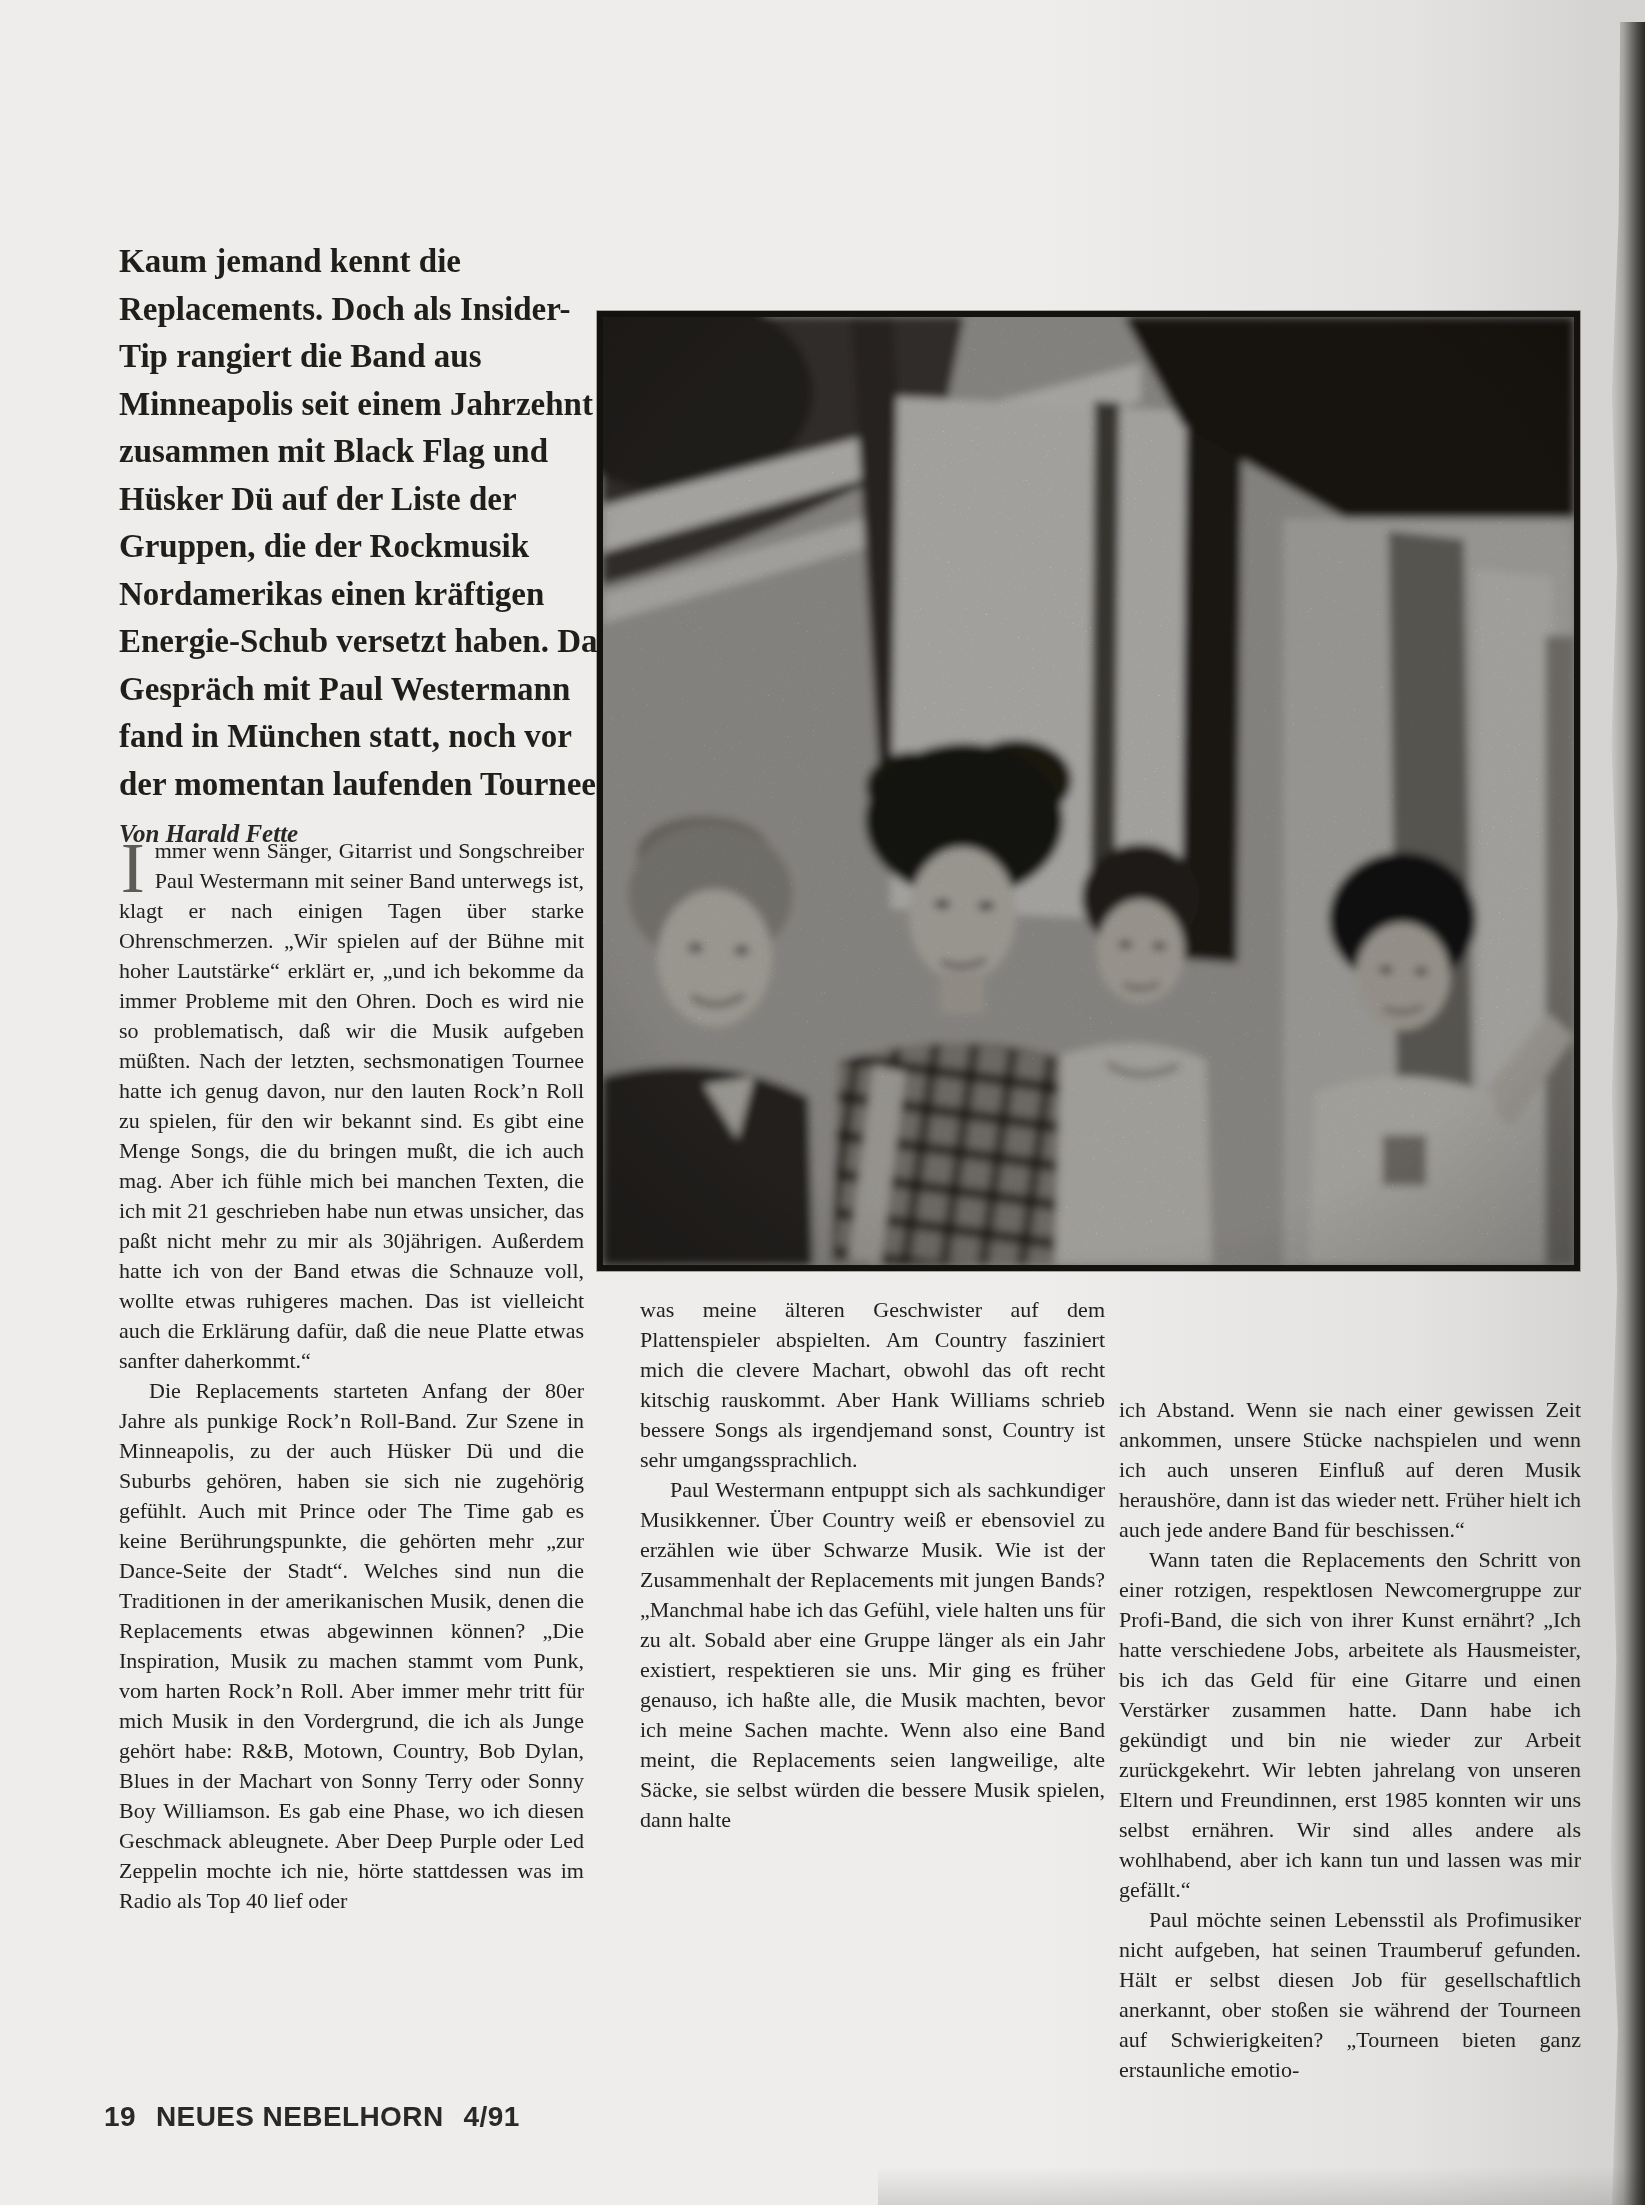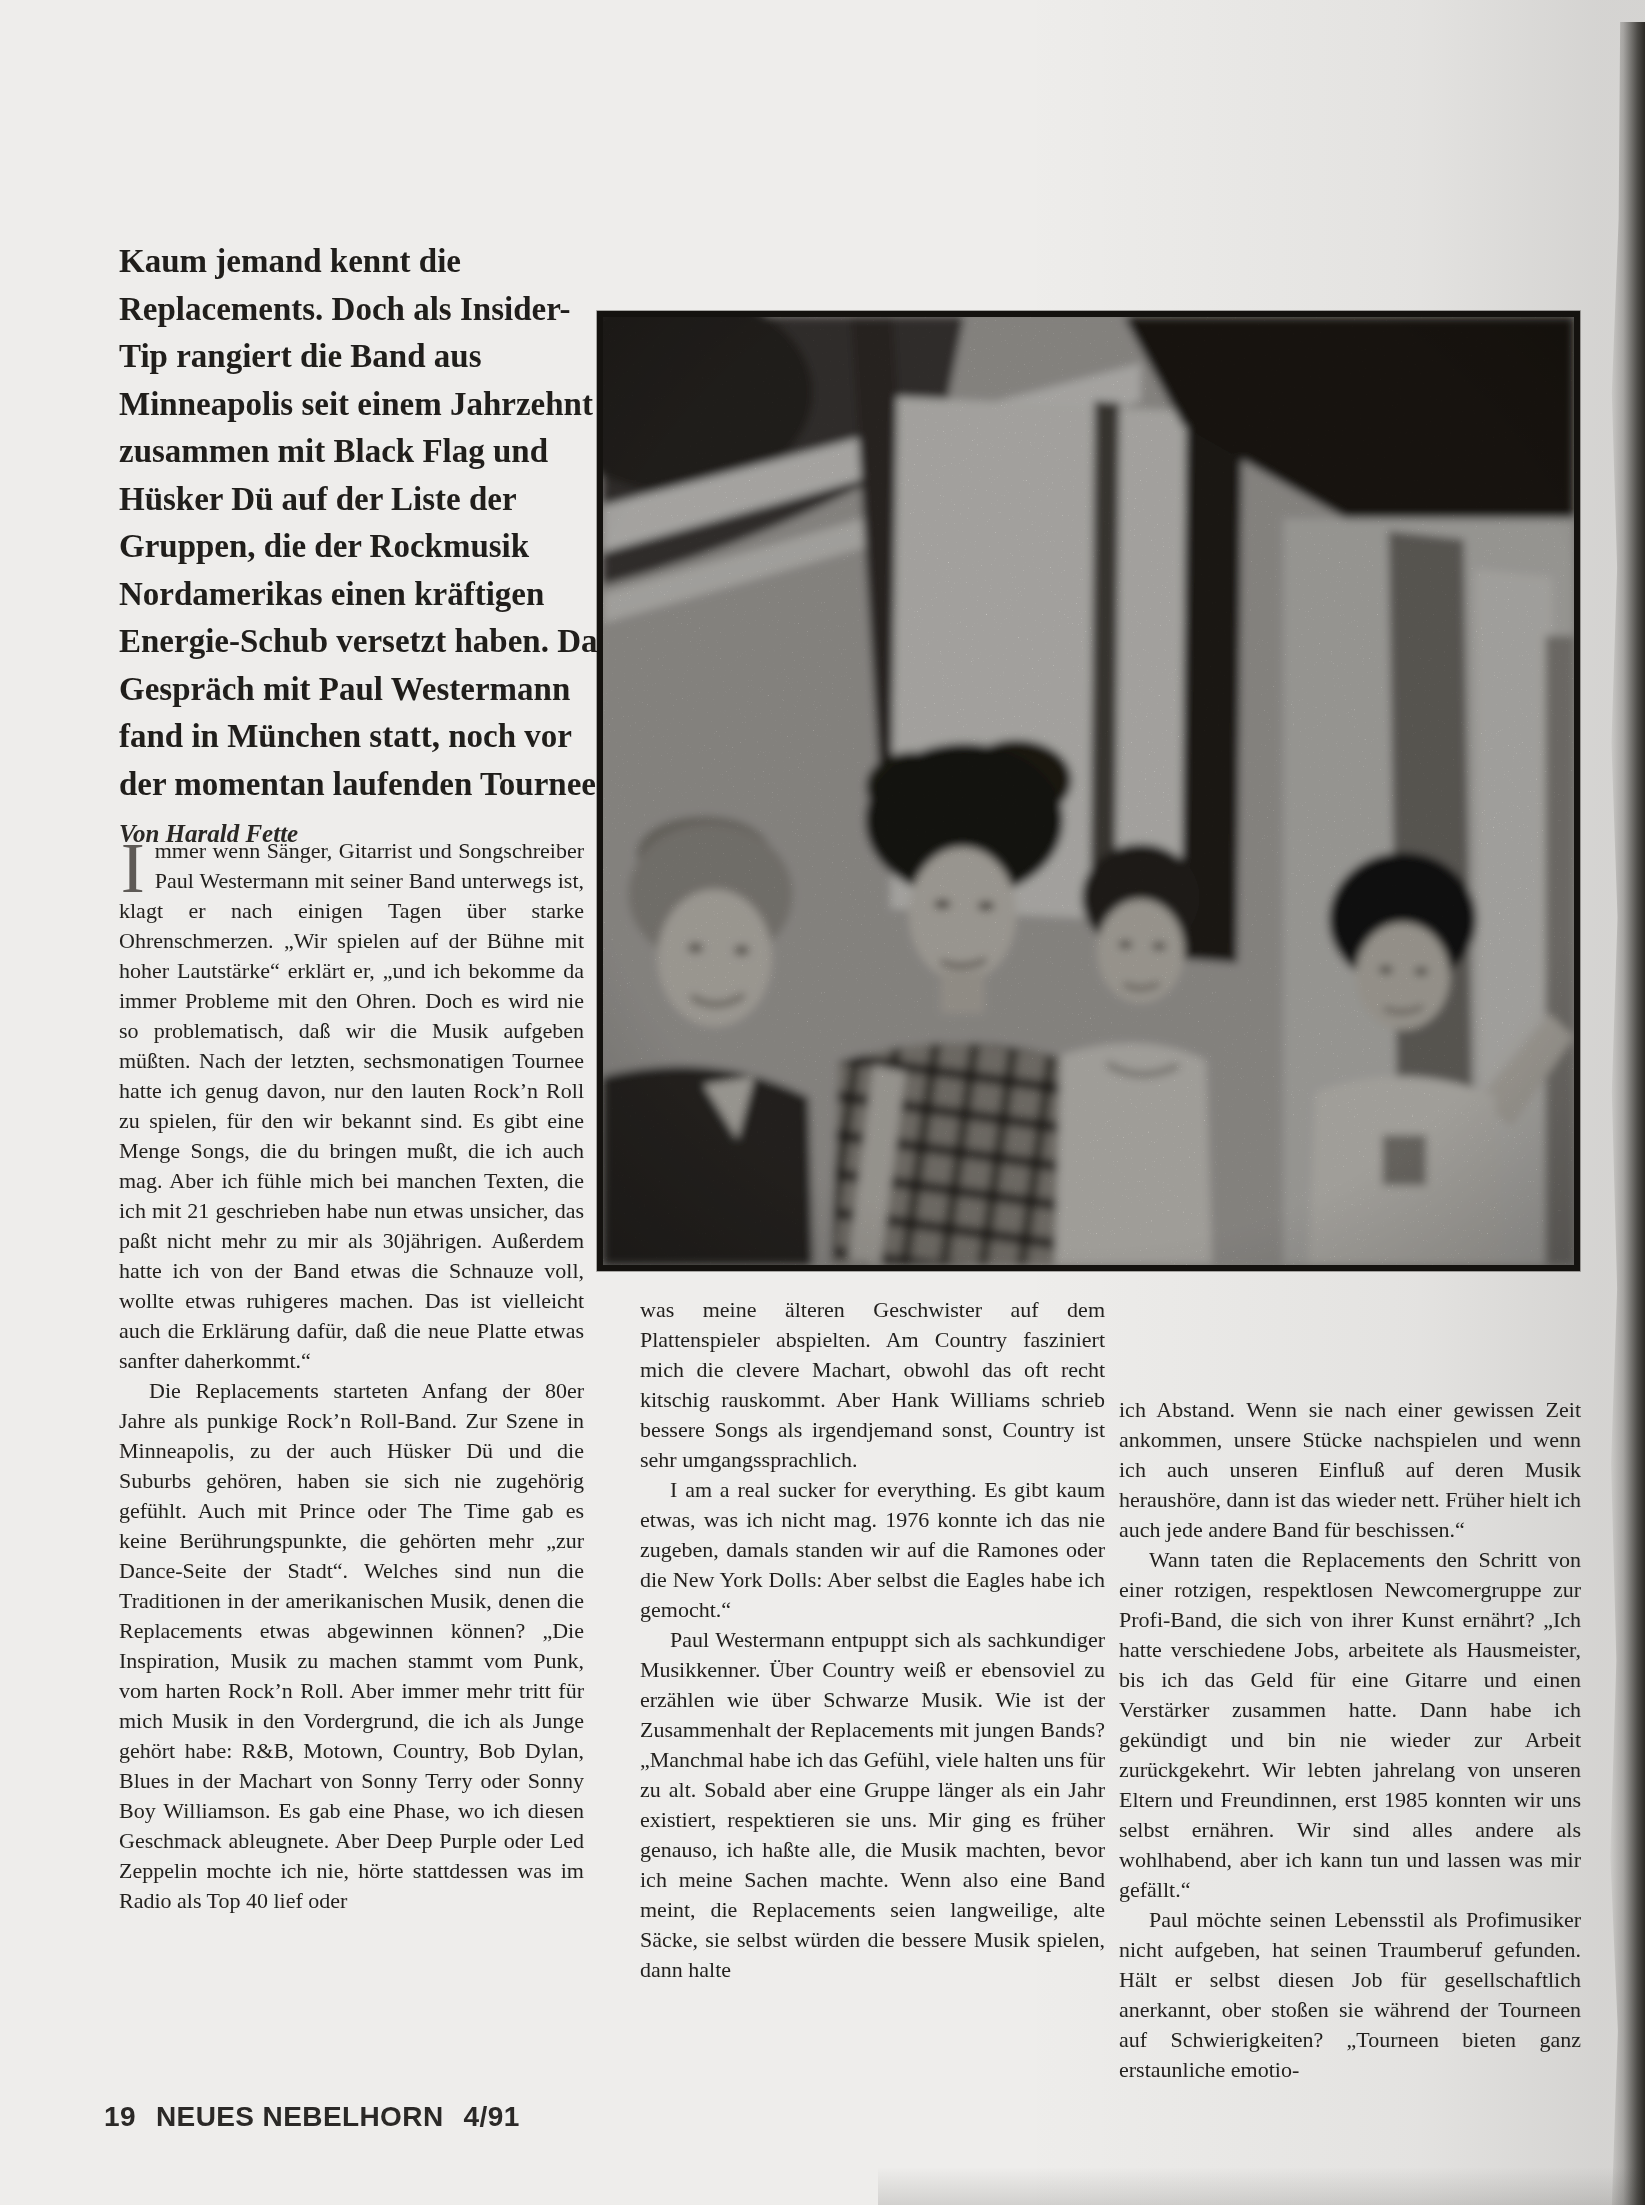--- a/index.html
+++ b/index.html
@@ -166,21 +166,20 @@
     </svg>
   </div>
 
   <div class="col" id="col-left">
     <p><span class="dropcap">I</span><span>mmer wenn Sänger, Gitarrist und Songschreiber Paul Westermann mit seiner Band unterwegs ist, klagt er nach einigen Tagen über starke Ohrenschmerzen. „Wir spielen auf der Bühne mit hoher Lautstärke“ erklärt er, „und ich bekomme da immer Probleme mit den Ohren. Doch es wird nie so problematisch, daß wir die Musik aufgeben müßten. Nach der letzten, sechsmonatigen Tournee hatte ich genug davon, nur den lauten Rock’n Roll zu spielen, für den wir bekannt sind. Es gibt eine Menge Songs, die du bringen mußt, die ich auch mag. Aber ich fühle mich bei manchen Texten, die ich mit 21 geschrieben habe nun etwas unsicher, das paßt nicht mehr zu mir als 30jährigen. Außerdem hatte ich von der Band etwas die Schnauze voll, wollte etwas ruhigeres machen. Das ist vielleicht auch die Erklärung dafür, daß die neue Platte etwas sanfter daherkommt.“</span></p>
     <p class="indent">Die Replacements starteten Anfang der 80er Jahre als punkige Rock’n Roll-Band. Zur Szene in Minneapolis, zu der auch Hüsker Dü und die Suburbs gehören, haben sie sich nie zugehörig gefühlt. Auch mit Prince oder The Time gab es keine Berührungspunkte, die gehörten mehr „zur Dance-Seite der Stadt“. Welches sind nun die Traditionen in der amerikanischen Musik, denen die Replacements etwas abgewinnen können? „Die Inspiration, Musik zu machen stammt vom Punk, vom harten Rock’n Roll. Aber immer mehr tritt für mich Musik in den Vordergrund, die ich als Junge gehört habe: R&amp;B, Motown, Country, Bob Dylan, Blues in der Machart von Sonny Terry oder Sonny Boy Williamson. Es gab eine Phase, wo ich diesen Geschmack ableugnete. Aber Deep Purple oder Led Zeppelin mochte ich nie, hörte stattdessen was im Radio als Top 40 lief oder</p>
   </div>
 
   <div class="col" id="col-middle">
     <p>was meine älteren Geschwister auf dem Plattenspieler abspielten. Am Country fasziniert mich die clevere Machart, obwohl das oft recht kitschig rauskommt. Aber Hank Williams schrieb bessere Songs als irgendjemand sonst, Country ist sehr umgangssprachlich.</p>
-    <p class="indent">I am a real sucker for everything. Es gibt kaum etwas, was ich nicht mag. 1976 konnte ich das nie zugeben, damals standen wir auf die Ramones oder die New York Dolls: Aber selbst die Eagles habe ich gemocht.“</p>
     <p class="indent">Paul Westermann entpuppt sich als sachkundiger Musikkenner. Über Country weiß er ebensoviel zu erzählen wie über Schwarze Musik. Wie ist der Zusammenhalt der Replacements mit jungen Bands? „Manchmal habe ich das Gefühl, viele halten uns für zu alt. Sobald aber eine Gruppe länger als ein Jahr existiert, respektieren sie uns. Mir ging es früher genauso, ich haßte alle, die Musik machten, bevor ich meine Sachen machte. Wenn also eine Band meint, die Replacements seien langweilige, alte Säcke, sie selbst würden die bessere Musik spielen, dann halte</p>
   </div>
 
   <div class="col" id="col-right">
     <p>ich Abstand. Wenn sie nach einer gewissen Zeit ankommen, unsere Stücke nachspielen und wenn ich auch unseren Einfluß auf deren Musik heraushöre, dann ist das wieder nett. Früher hielt ich auch jede andere Band für beschissen.“</p>
     <p class="indent">Wann taten die Replacements den Schritt von einer rotzigen, respektlosen Newcomergruppe zur Profi-Band, die sich von ihrer Kunst ernährt? „Ich hatte verschiedene Jobs, arbeitete als Hausmeister, bis ich das Geld für eine Gitarre und einen Verstärker zusammen hatte. Dann habe ich gekündigt und bin nie wieder zur Arbeit zurückgekehrt. Wir lebten jahrelang von unseren Eltern und Freundinnen, erst 1985 konnten wir uns selbst ernähren. Wir sind alles andere als wohlhabend, aber ich kann tun und lassen was mir gefällt.“</p>
     <p class="indent">Paul möchte seinen Lebensstil als Profimusiker nicht aufgeben, hat seinen Traumberuf gefunden. Hält er selbst diesen Job für gesellschaftlich anerkannt, ober stoßen sie während der Tourneen auf Schwierigkeiten? „Tourneen bieten ganz erstaunliche emotio-</p>
   </div>
 
   <div class="footer">

